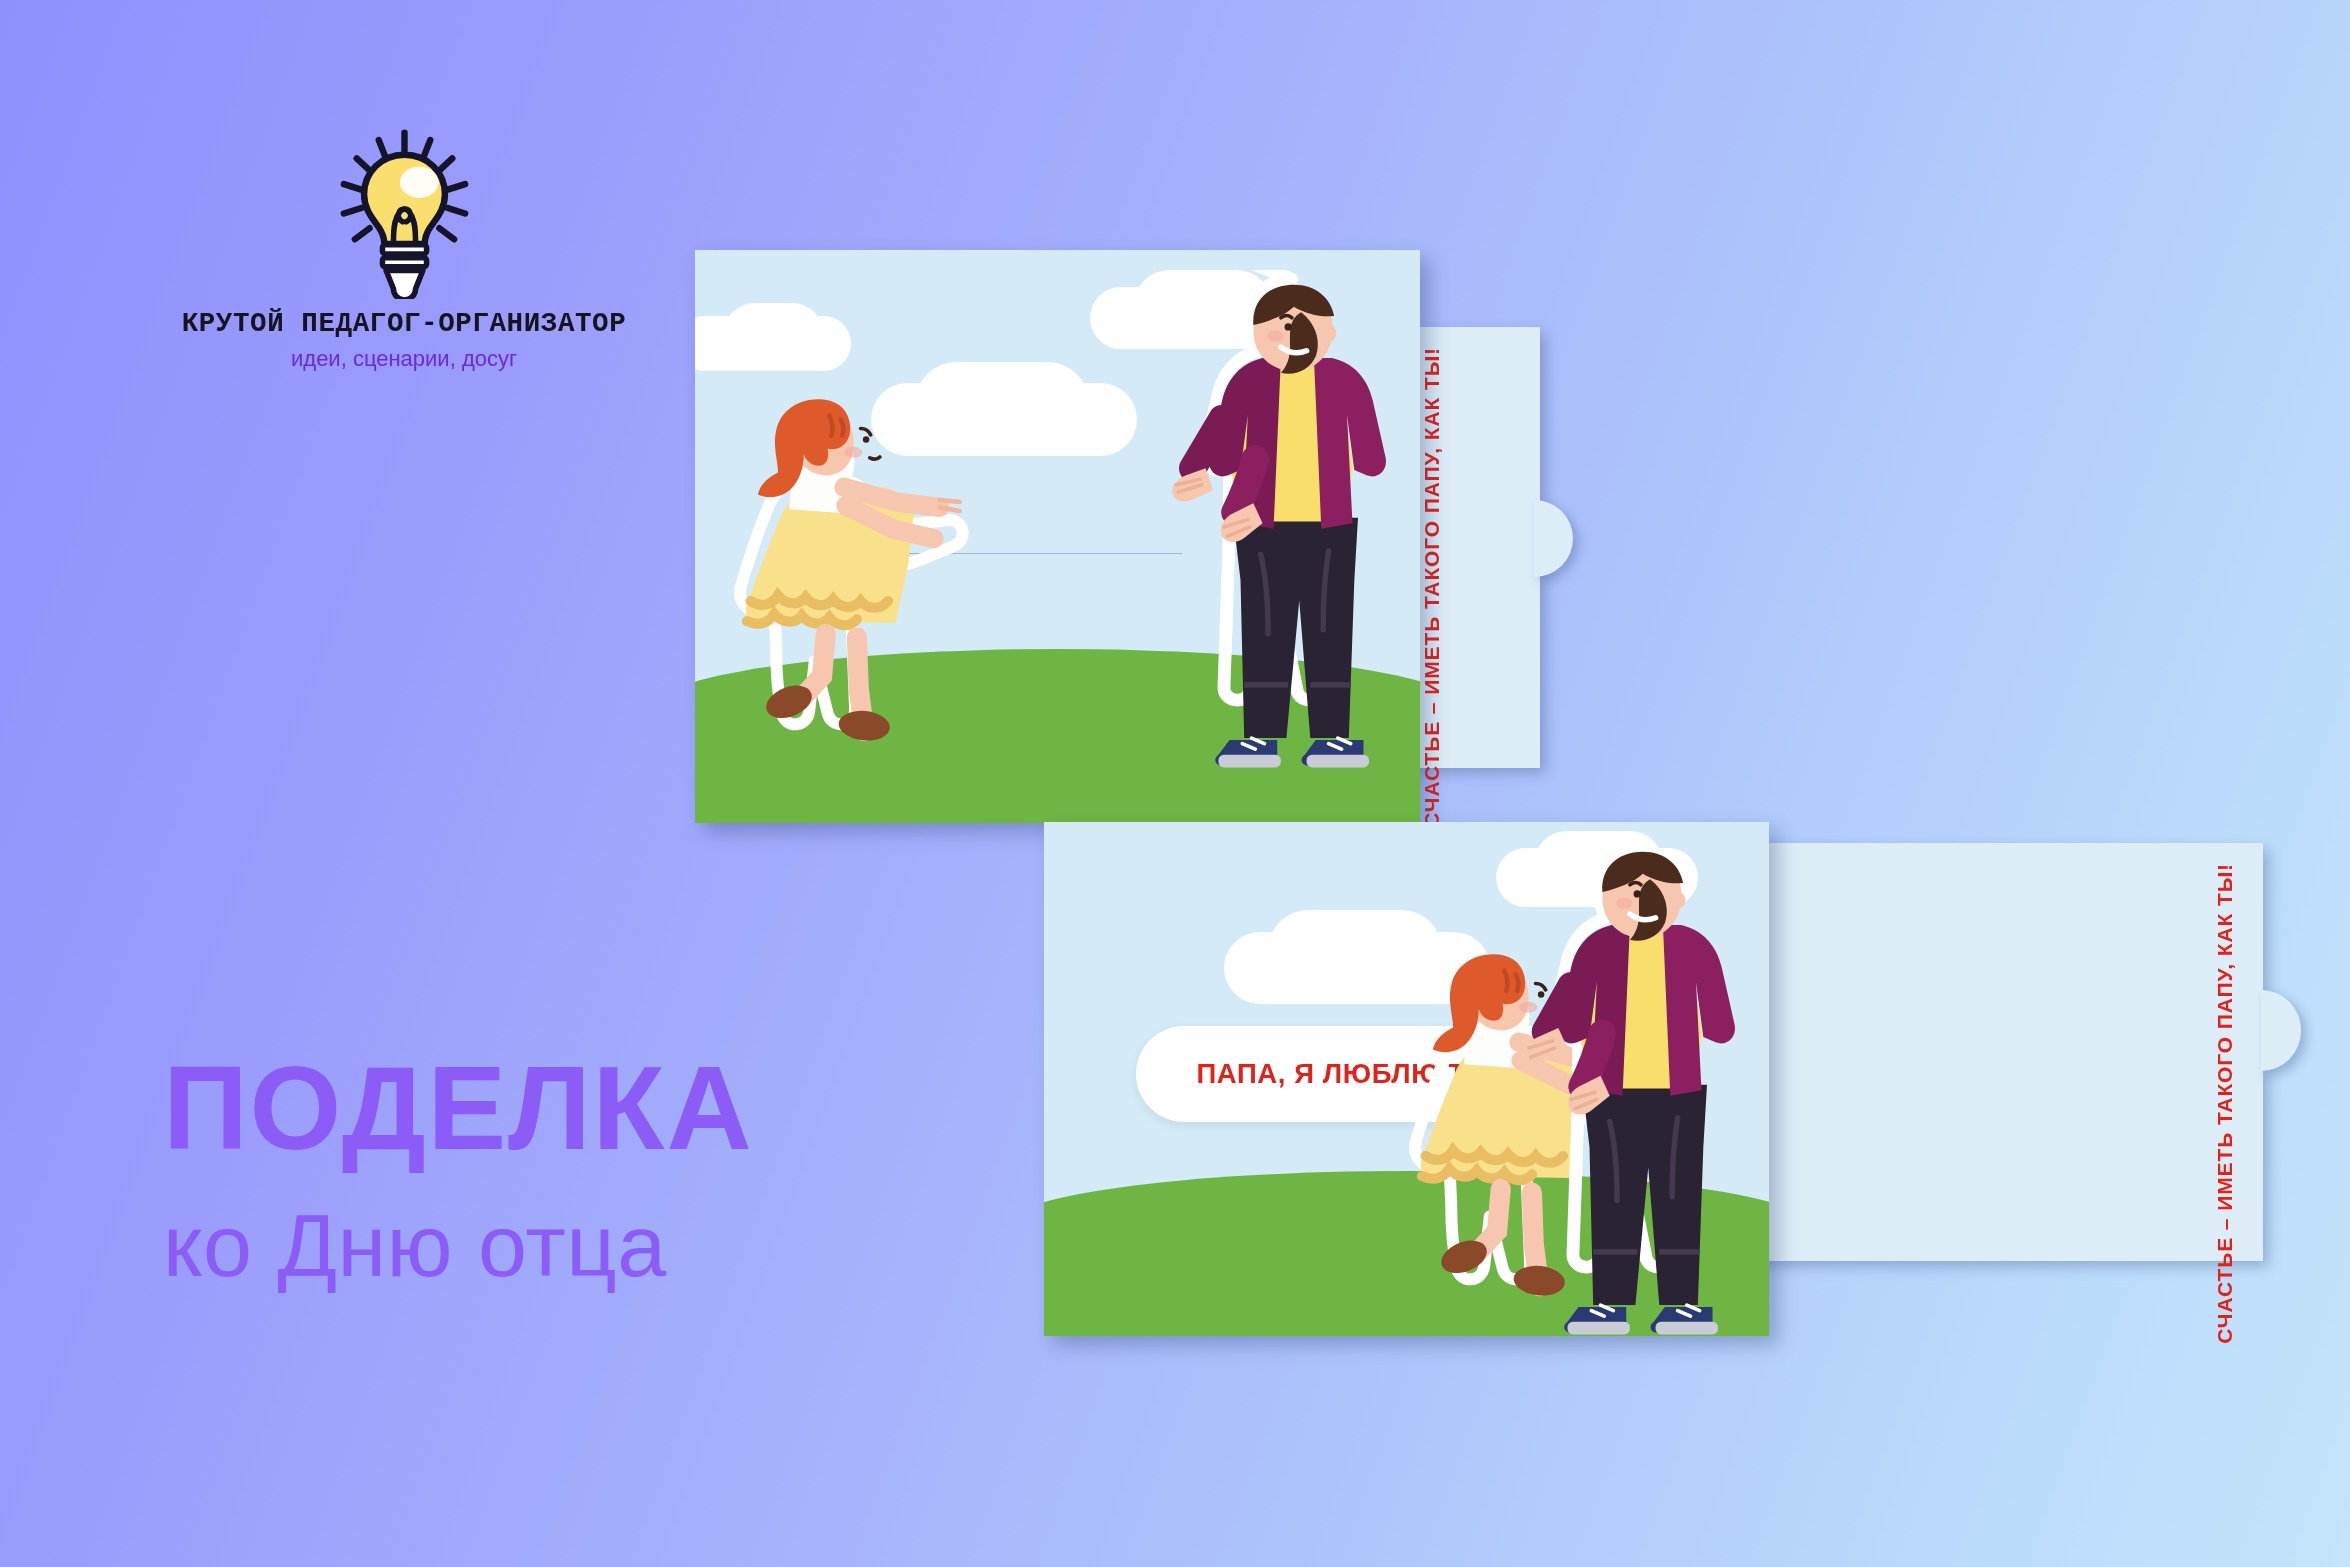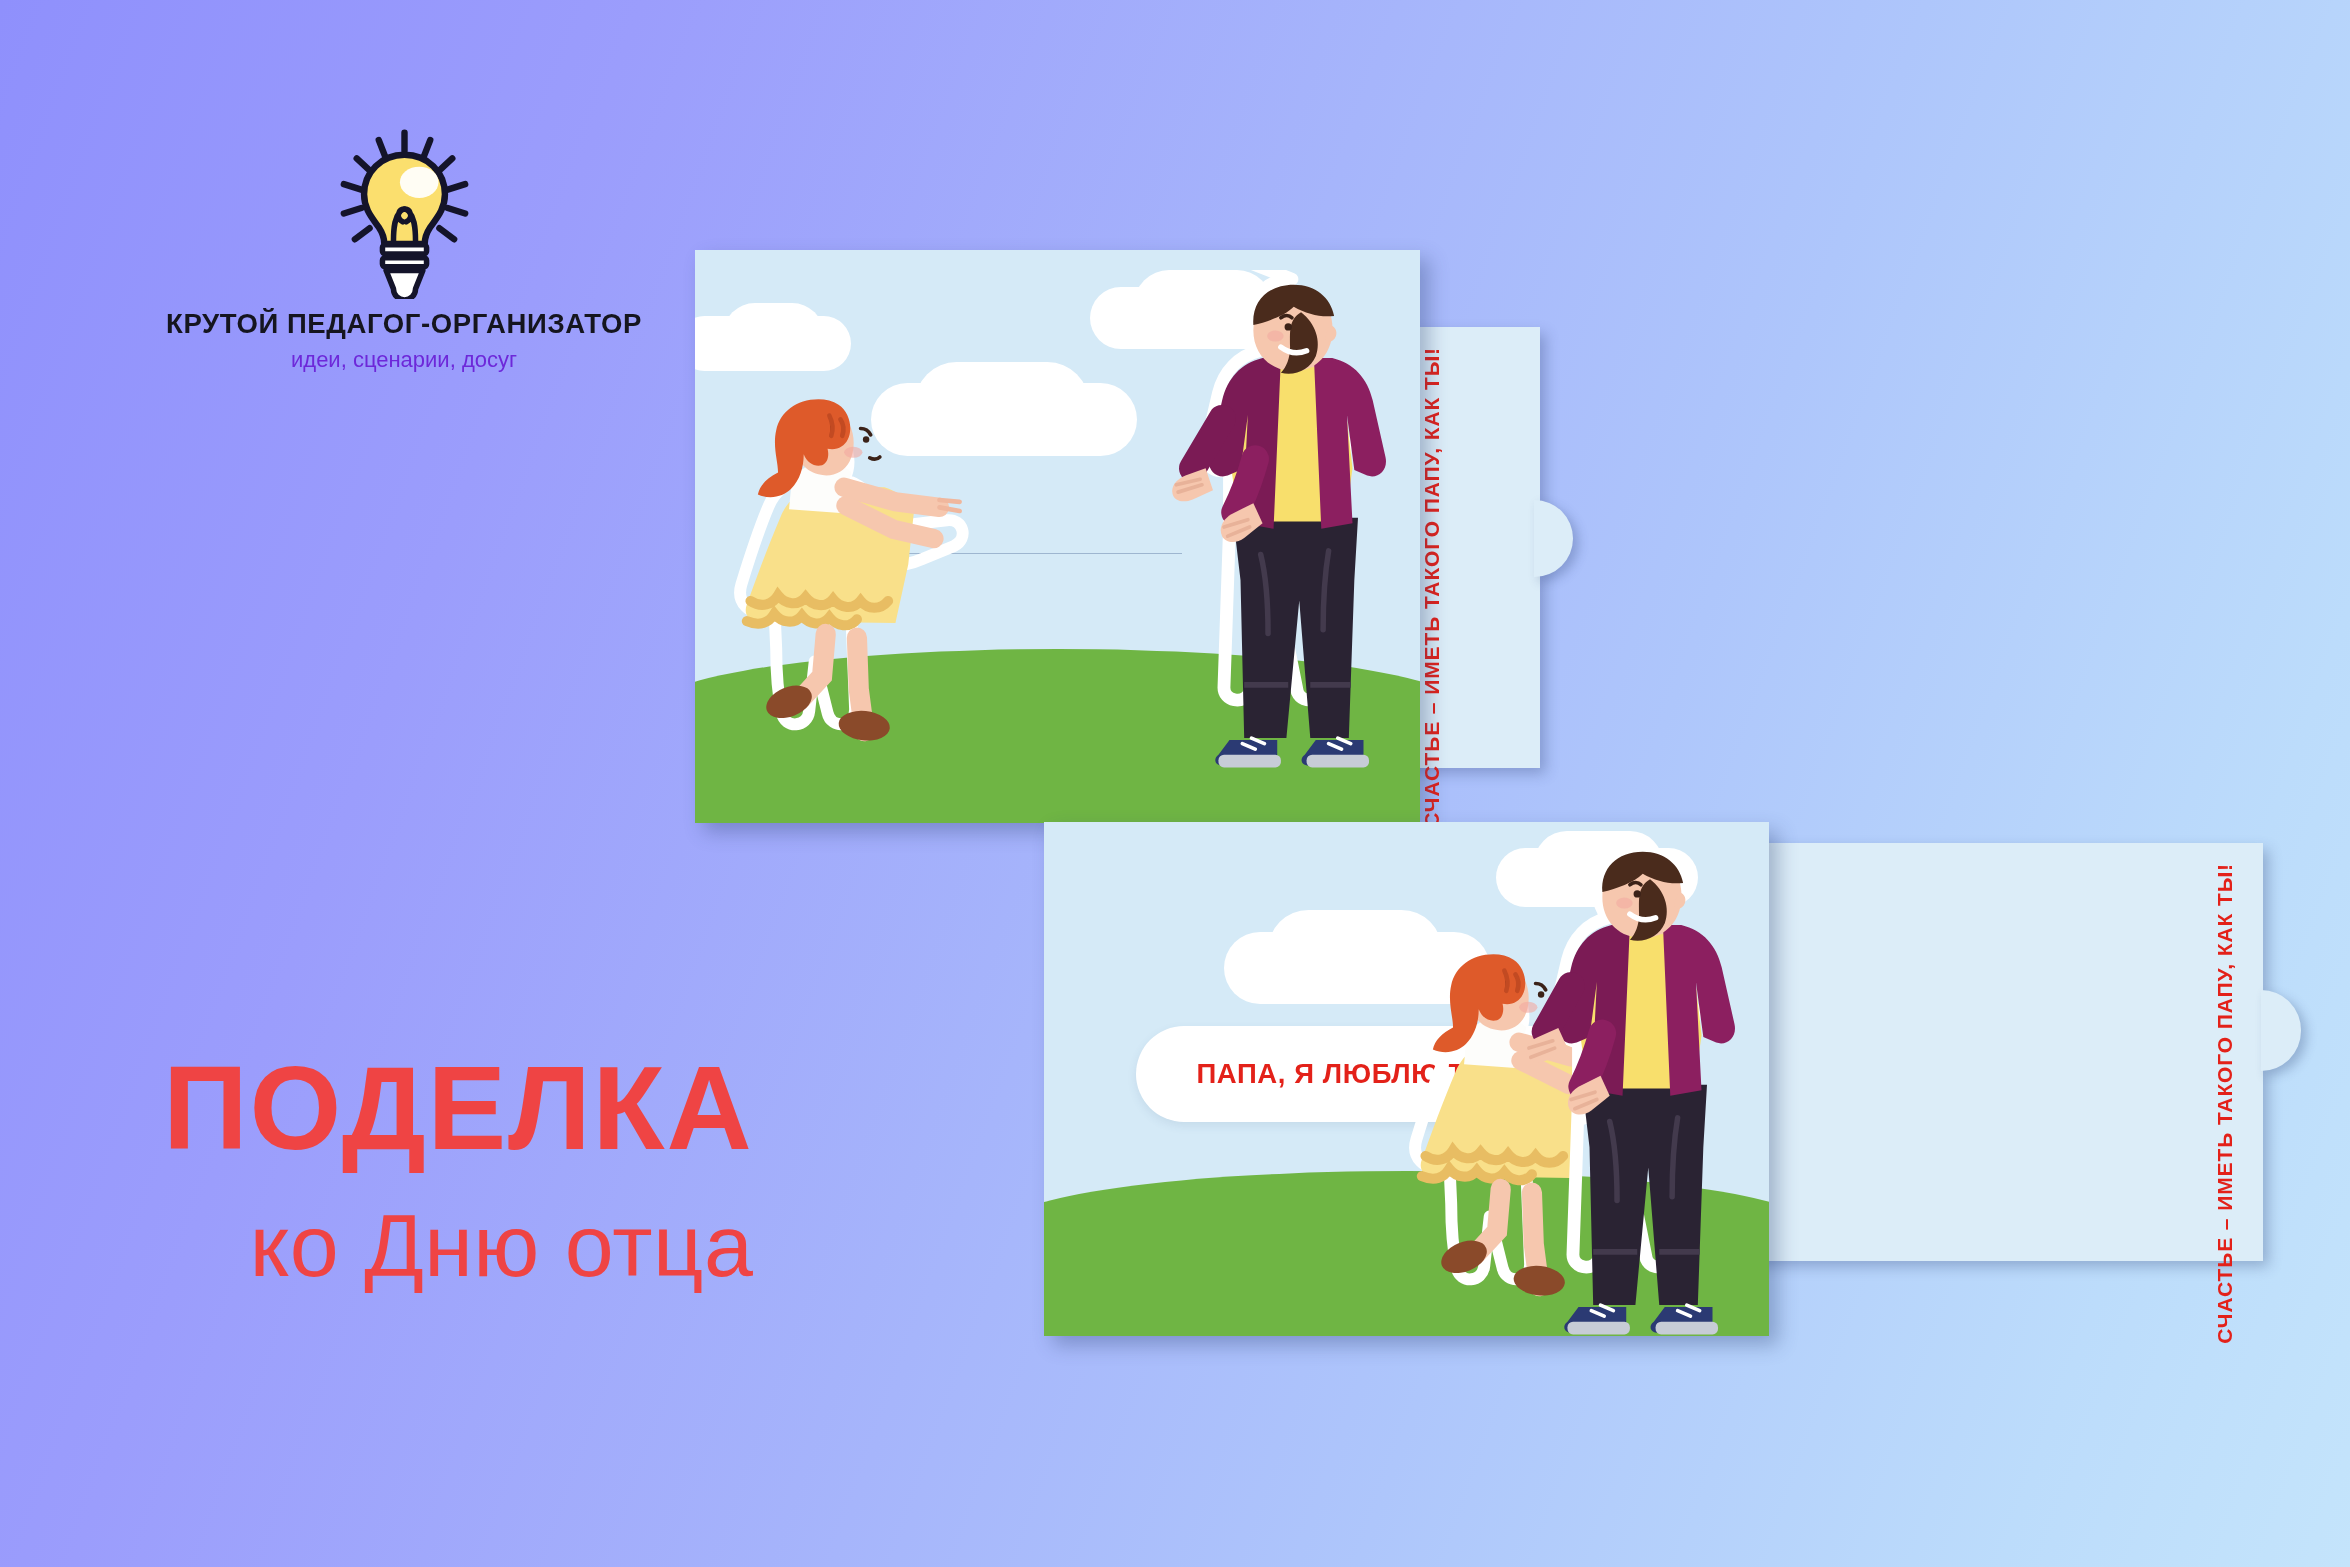--- a/index.html
+++ b/index.html
@@ -9,26 +9,26 @@
     background:linear-gradient(110deg,#8f90fc 0%, #9b9dfc 22%, #a6b5fb 48%, #aec6fb 66%, #bcdcfb 88%, #c4e4fb 100%);
     position:relative;
   }
   .stage{position:absolute;inset:0;}
 
   
   .logo{position:absolute;left:165px;top:129px;width:478px;text-align:center;}
   .bulb{width:147px;height:170px;margin:0 auto;display:block;}
   .logo-title{
     font-size:27.5px;font-weight:bold;letter-spacing:0.6px;color:#15151f;
-    margin-top:9.2px;white-space:nowrap;
+    margin-top:9.2px;white-space:nowrap;font-family:Liberation Mono, monospace;
   }
   .logo-sub{font-size:22px;color:#6d28d9;margin-top:7.3px;}
 
   
-  .headline{position:absolute;left:163px;top:1049px;color:#ef4444;text-align:right;}
+  .headline{position:absolute;left:163px;top:1049px;color:#8b5cf6;}
   .headline-main{font-size:118px;font-weight:bold;line-height:1.0;letter-spacing:1.8px;}
   .headline-sub{font-size:88px;font-weight:normal;line-height:1.05;margin-top:33px;letter-spacing:0.5px;}
 
   
   .card-group{position:absolute;}
   .tab{
     position:absolute;background:#dcedf8;
     box-shadow:5.5px 5.5px 13px rgba(40,60,110,.30);
   }
   .tab-knob{

